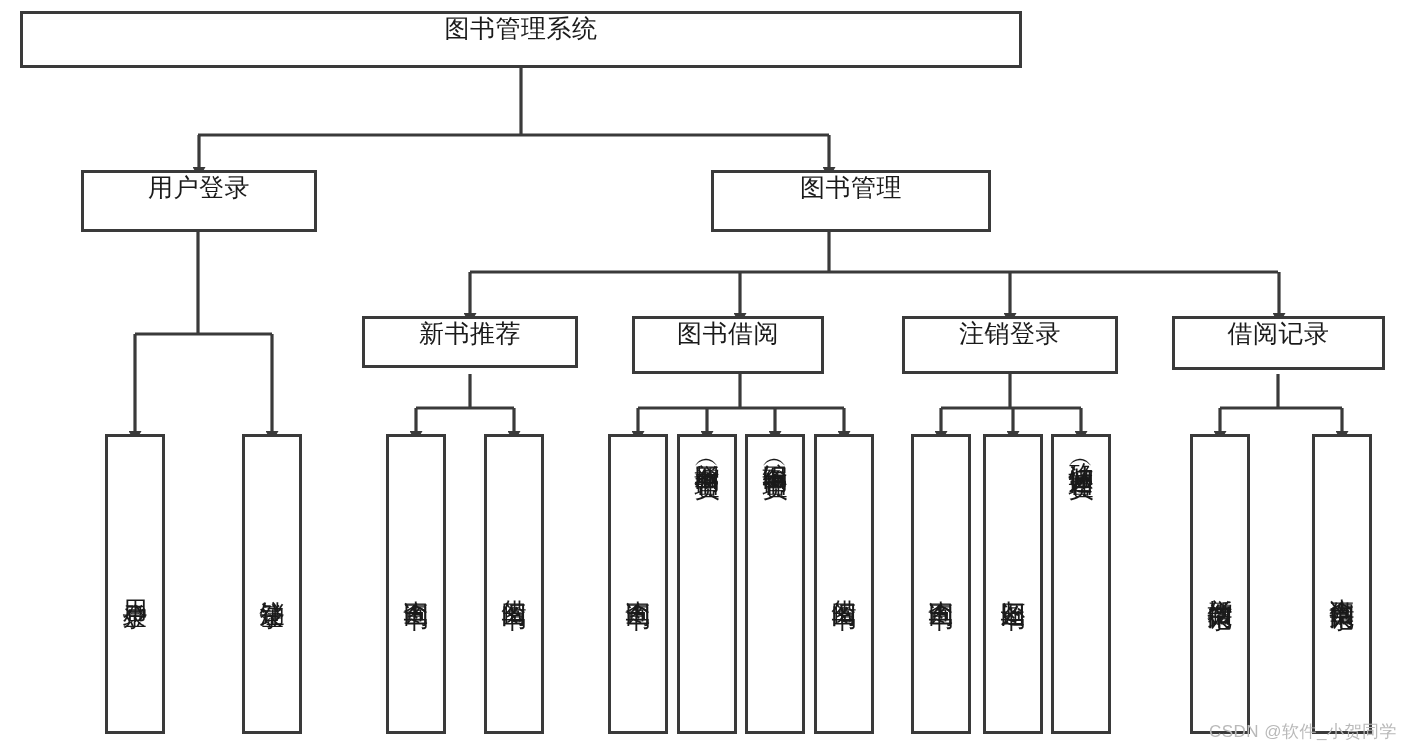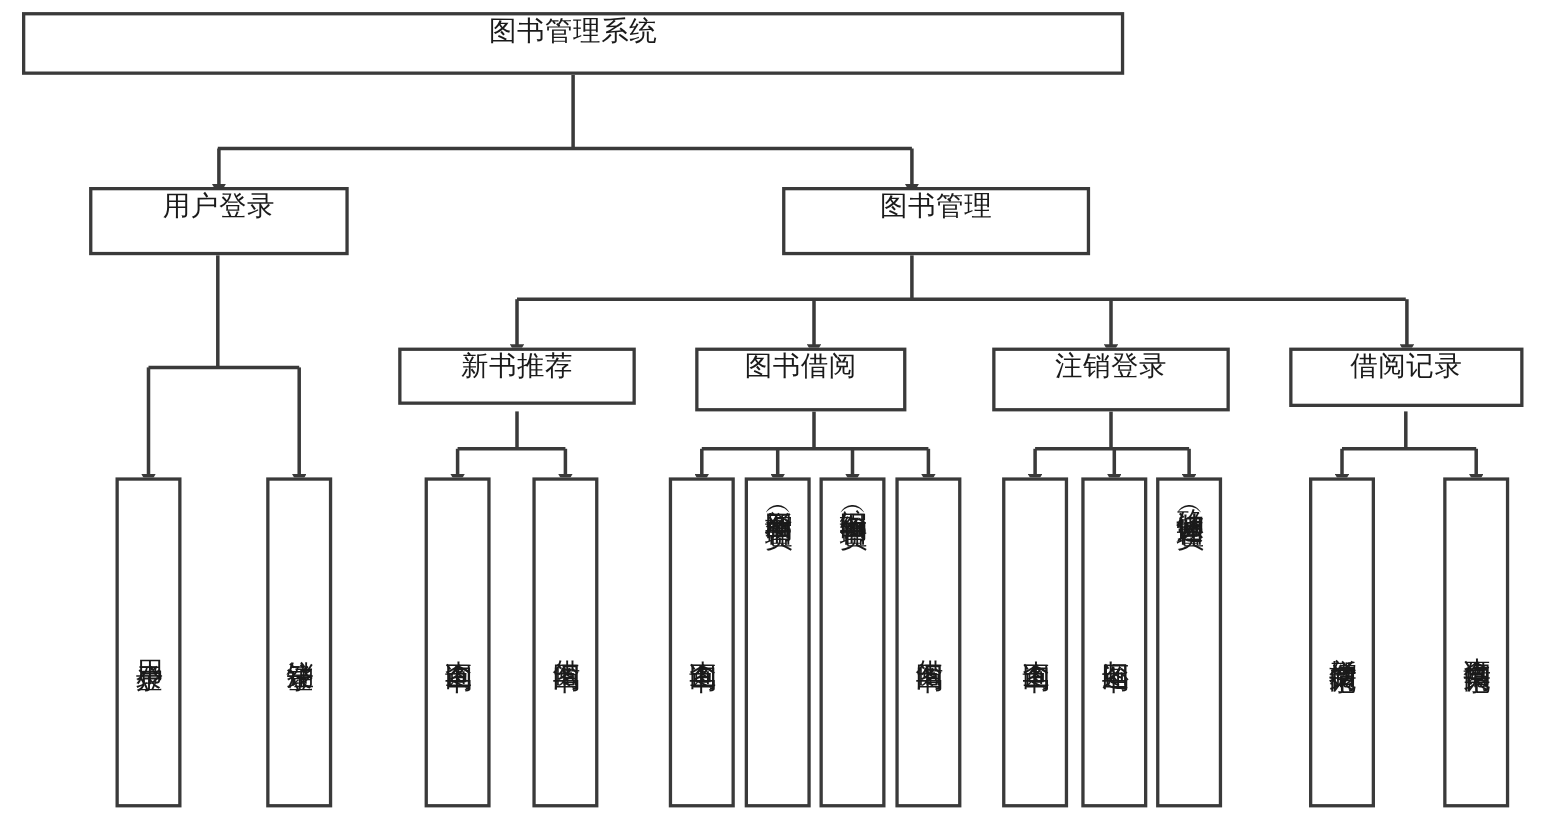--- a/index.html
+++ b/index.html
@@ -185,13 +185,14 @@
     <span class="node-label">确认归还（管理员）</span>
   </div>
 
   <div class="node-box node-v center-v" style="left: 1190px; top: 434px; width: 60px; height: 300px;">
     <span class="node-label">新增借阅记录</span>
   </div>
   <div class="node-box node-v center-v" style="left: 1312px; top: 434px; width: 60px; height: 300px;">
     <span class="node-label">查询借阅记录</span>
   </div>
 
+  <div class="watermark">CSDN @软件_小贺同学</div>
 </div>
 
 </body></html>

